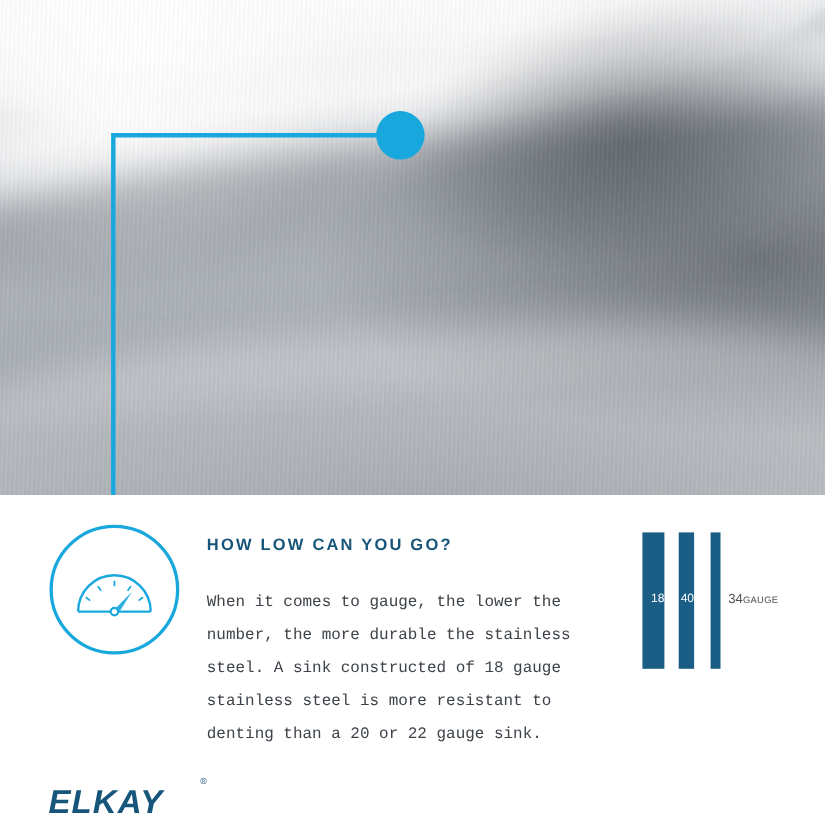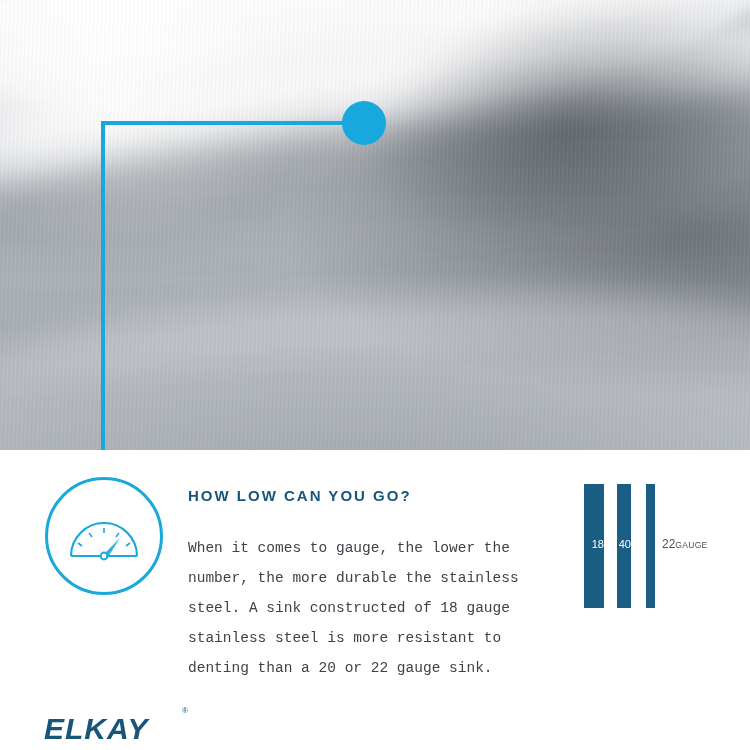--- a/index.html
+++ b/index.html
@@ -159,21 +159,21 @@
 
   <div class="copy">When it comes to gauge, the lower the number, the more durable the stainless steel. A sink constructed of 18 gauge stainless steel is more resistant to denting than a 20 or 22 gauge sink.</div>
 
   <div class="bars">
     <div class="bar b18" style="width: 20px;"></div>
     <div class="bar b20" style="width: 14px;"></div>
     <div class="bar b22" style="width: 9px;"></div>
     <div class="bar-label bl18">18</div>
     <div class="bar-label bl20">40</div>
     <div class="bl22">
-      <span>22</span><span class="sm">GAUGE</span>
+      <span>34</span><span class="sm">GAUGE</span>
     </div>
   </div>
 
   <div class="logo">
     <svg width="150" height="36" viewBox="0 0 150 36">
       <g fill="#17557a" font-family="Liberation Sans, sans-serif" font-size="30" font-weight="bold" font-style="italic">
         <text x="0" y="27" letter-spacing="1">ELKAY</text>
       </g>
       <path d="M0 30 L136 30" stroke="#17557a" stroke-width="0" fill="none"></path>
     </svg>

